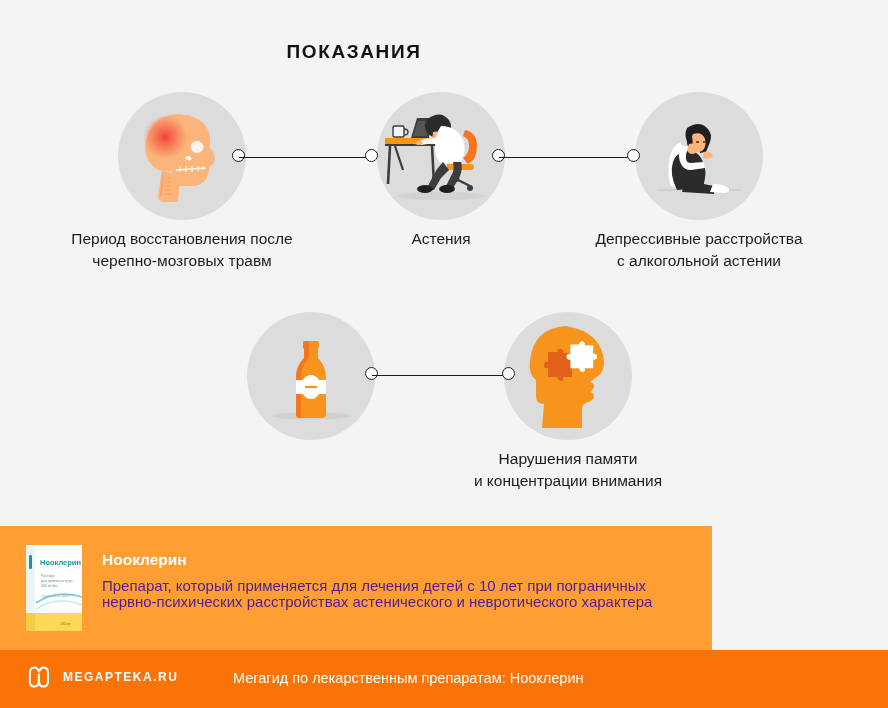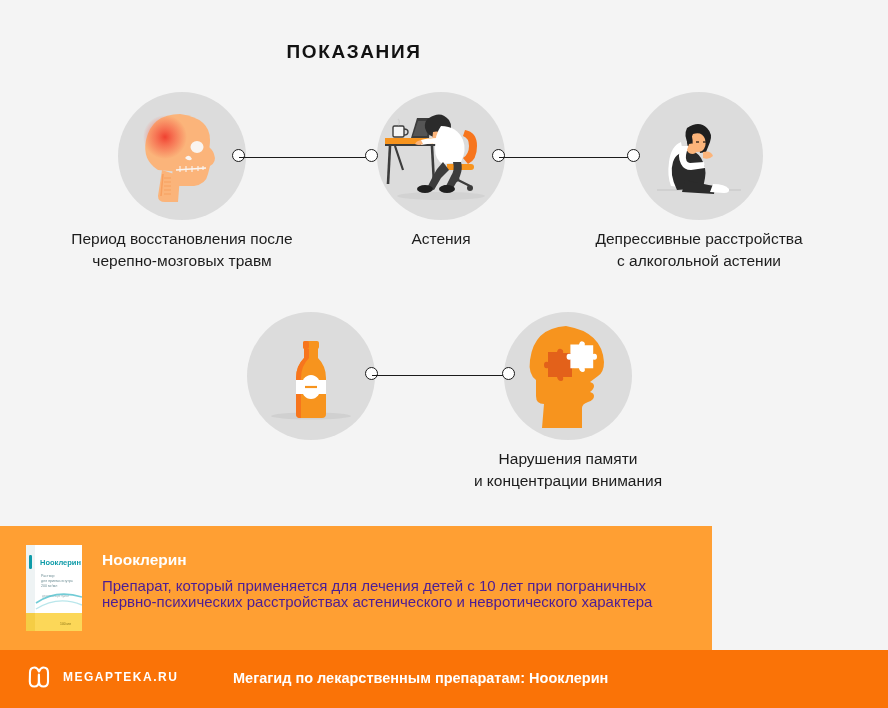--- a/index.html
+++ b/index.html
@@ -175,21 +175,21 @@
     font-size: 12px;
     font-weight: bold;
     letter-spacing: 1.5px;
     color: #ffffff;
   }
   .footer-tagline {
     position: absolute;
     left: 233px;
     top: 670px;
     font-size: 14.5px;
-    font-weight: bold;
+    font-weight: normal;
     color: #ffffff;
   }
 </style>
 </head>
 <body>
 
 <div class="infographic">
 
   <div class="title">ПОКАЗАНИЯ</div>
 

